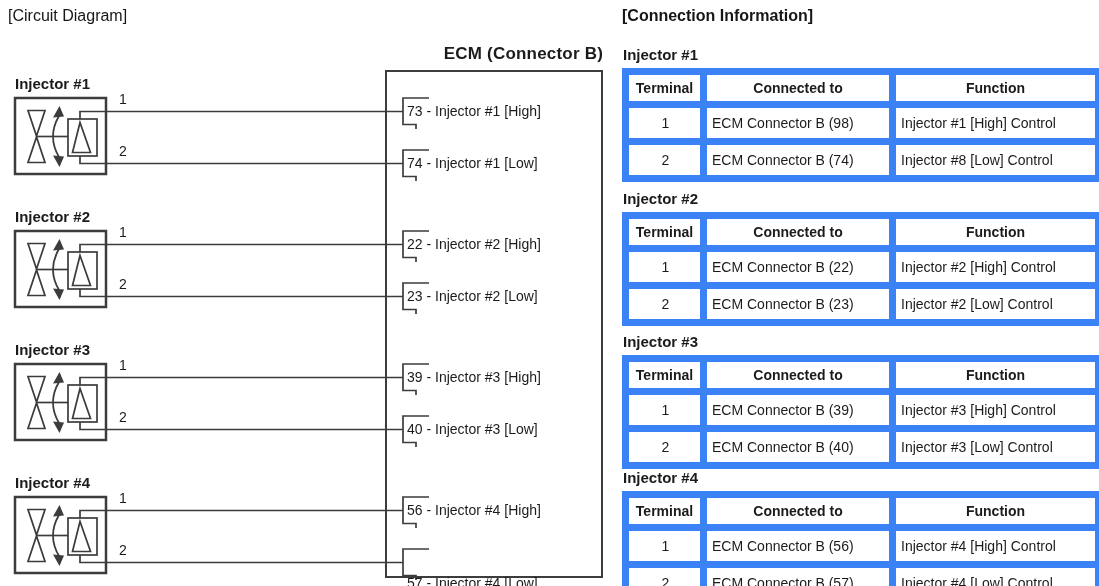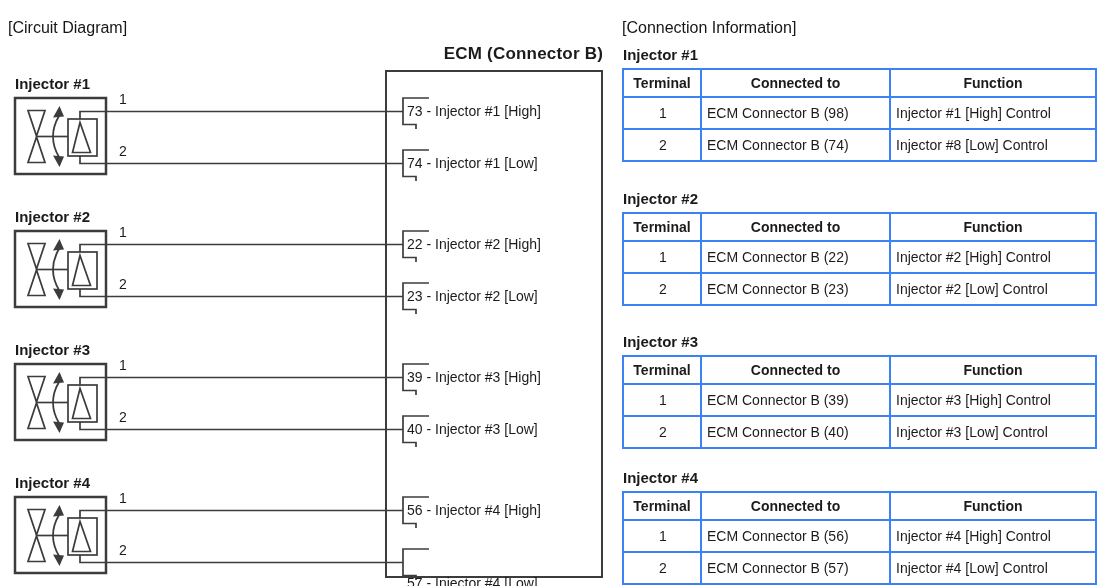--- a/index.html
+++ b/index.html
@@ -1,52 +1,52 @@
 <!DOCTYPE html>
 <html><head>
 <meta charset="utf-8">
 <style>
   html,body{margin:0;padding:0;}
   body{
     width:1099px;height:586px;position:relative;overflow:hidden;
     background:#ffffff;color:#1b1b1b;
     font-family:"Liberation Sans","DejaVu Sans",sans-serif;
   }
-  .abs{position:absolute;margin-top:12px;}
+  .abs{position:absolute;}
   .sec-header{font-size:16px;line-height:18px;color:#161616;}
   
   #wires-svg{position:absolute;left:0;top:0;z-index:2;}
   .ecm-box{
     position:absolute;left:385px;top:70px;width:218px;height:508px;
     box-sizing:border-box;border:2.5px solid #3c3c3c;z-index:1;
   }
   .ecm-label{
     position:absolute;left:385px;top:44px;width:218px;text-align:right;
     font-weight:bold;font-size:17px;letter-spacing:0.2px;z-index:3;
   }
   .inj-name{position:absolute;left:15px;font-weight:bold;font-size:15px;z-index:3;white-space:nowrap;}
   .term-num{position:absolute;left:112px;width:22px;text-align:center;font-size:14px;z-index:3;}
   .pin-label{position:absolute;left:407px;font-size:14px;z-index:3;white-space:nowrap;}
   
   .tbl-block{position:absolute;left:622px;width:473px;}
   .tbl-title{font-weight:bold;font-size:15px;line-height:19px;margin:0 0 4px 1px;}
   table.conn{border-collapse:collapse;width:473px;table-layout:fixed;}
   table.conn th,table.conn td{
-    border:2px solid #3b82f6;font-size:14px;line-height:16px;
+    border:7px solid #3b82f6;font-size:14px;line-height:16px;
     overflow:hidden;white-space:nowrap;
   }
   table.conn th{font-weight:bold;text-align:center;height:24px;padding:1px 2px;}
   table.conn td{height:28px;padding:1px 3px 1px 5px;}
   td.c-term{text-align:center;padding-left:2px;}
 </style>
 </head>
 <body>
 
 <div class="abs sec-header" style="left:8px;top:7px;">[Circuit Diagram]</div>
-<div class="abs sec-header" style="left:622px;top:7px;">[Connection Information]</div>
+<div class="abs sec-header" style="left:622px;top:7px;font-weight:bold;">[Connection Information]</div>
 
 <div class="ecm-box"></div>
 <div class="ecm-label">ECM (Connector B)</div>
 
 <svg id="wires-svg" width="1099" height="586" viewBox="0 0 1099 586">
   <defs>
     <g id="inj-sym" stroke="#3c3c3c" fill="none" stroke-width="1.7">
 
       <rect x="15" y="98" width="91" height="76" stroke-width="2.5"></rect>
 

